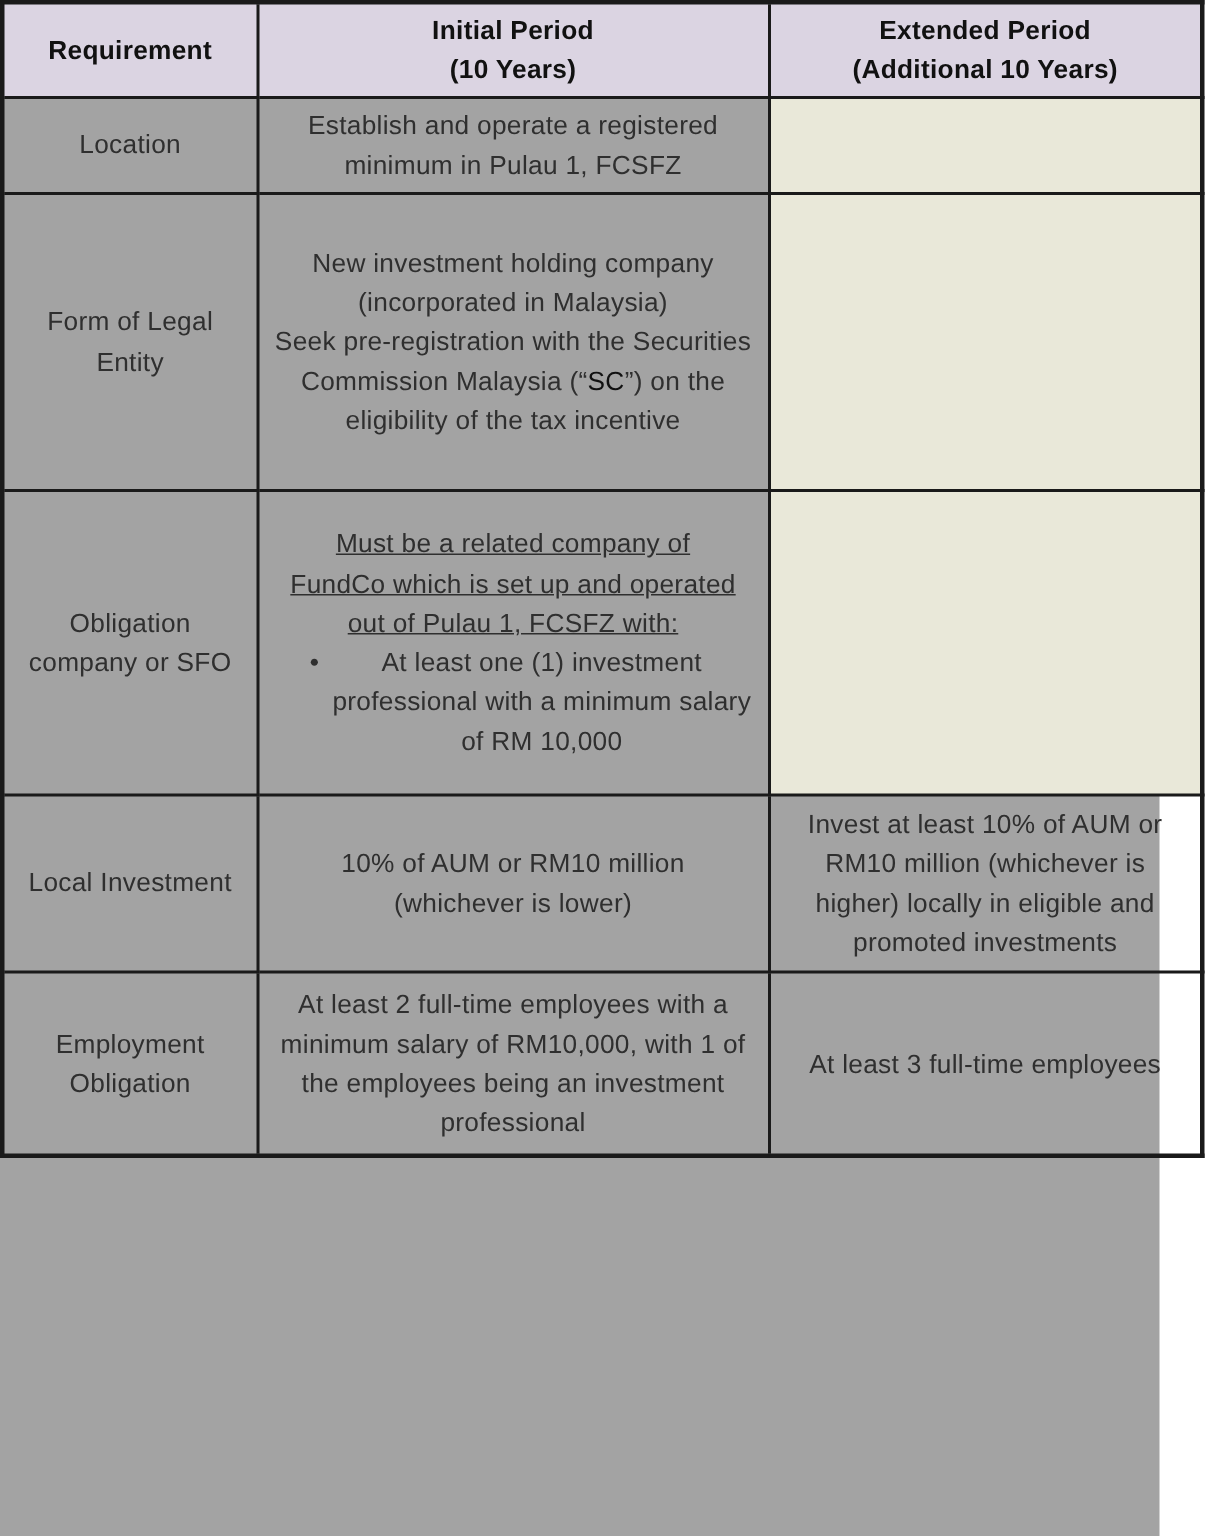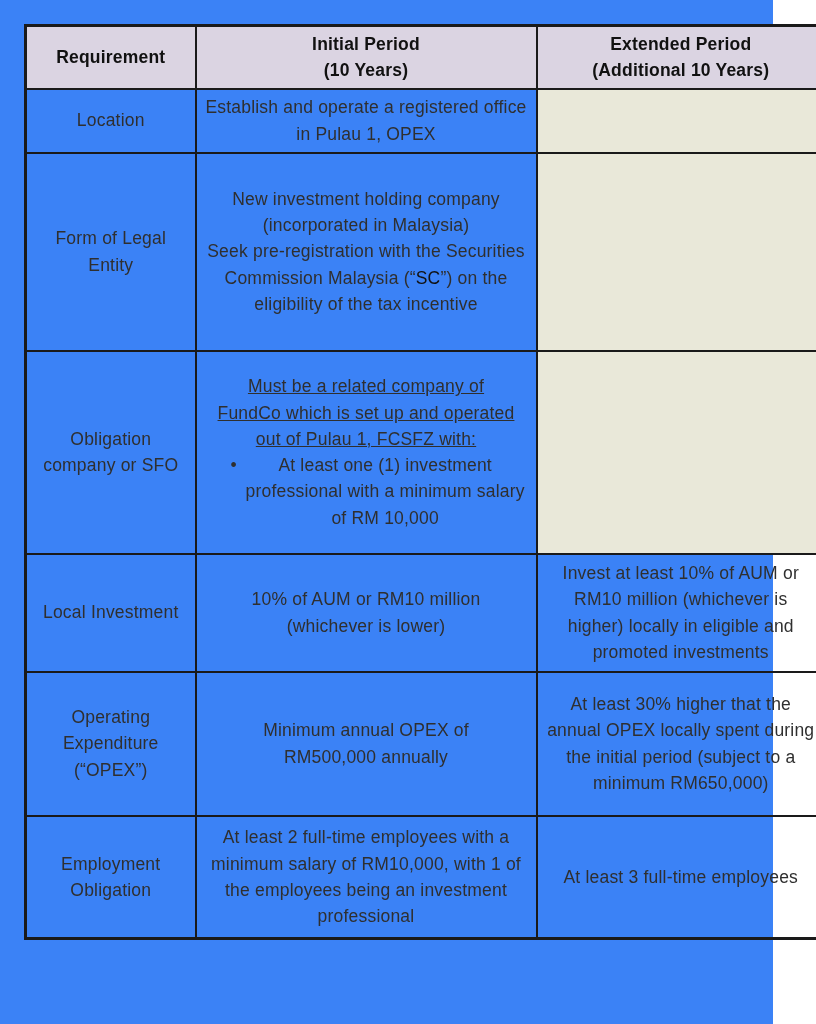--- a/index.html
+++ b/index.html
@@ -5,22 +5,22 @@
   html, body {
     margin: 0;
     padding: 0;
     background: #ffffff;
     font-family: "Liberation Sans", "DejaVu Sans", sans-serif;
   }
   .page {
     width: 773px;
     height: 1024px;
     box-sizing: border-box;
-    padding: 24px;
-    background: #3b82f6;
+    padding: 0;
+    background: #a3a3a3;
   }
   table.req-table {
     width: 800px;
     border-collapse: collapse;
     table-layout: fixed;
     border: 3px solid #1a1a1a;
   }
   table.req-table td, table.req-table th {
     border: 2px solid #1a1a1a;
     text-align: center;
@@ -87,21 +87,21 @@
       <th>Requirement</th>
       <th>Initial Period
 (10 Years)</th>
       <th>Extended Period
 (Additional 10 Years)</th>
     </tr>
 
     <tr style="height:64px;">
       <td class="req-label">Location</td>
       <td>
-        <div>Establish and operate a registered office in Pulau 1, OPEX</div>
+        <div>Establish and operate a registered minimum in Pulau 1, FCSFZ</div>
       </td>
       <td class="empty-ext"></td>
     </tr>
 
     <tr style="height:198px;">
       <td class="req-label">Form of Legal Entity</td>
       <td>
         <div class="narrow-270">New investment holding company (incorporated in Malaysia)</div>
         <div><span>Seek pre-registration with the Securities Commission Malaysia (“</span><span class="bold-inline">SC</span><span>”) on the eligibility of the tax incentive</span></div>
       </td>
@@ -122,27 +122,20 @@
 
 
     <tr style="height:118px;">
       <td class="req-label">Local Investment</td>
       <td>
         <div class="narrow-280">10% of AUM or RM10 million (whichever is lower)</div>
       </td>
       <td>Invest at least 10% of AUM or RM10 million (whichever is higher) locally in eligible and promoted investments</td>
     </tr>
 
-    <tr style="height:144px;">
-      <td class="req-label">Operating Expenditure (“OPEX”)</td>
-      <td>
-        <div class="narrow-250">Minimum annual OPEX of RM500,000 annually</div>
-      </td>
-      <td>At least 30% higher that the annual OPEX locally spent during the initial period (subject to a minimum RM650,000)</td>
-    </tr>
 
     <tr style="height:123px;">
       <td class="req-label">Employment Obligation</td>
       <td>At least 2 full-time employees with a minimum salary of RM10,000, with 1 of the employees being an investment professional</td>
       <td>At least 3 full-time employees</td>
     </tr>
 
   </tbody>
     </table>
 </div>

